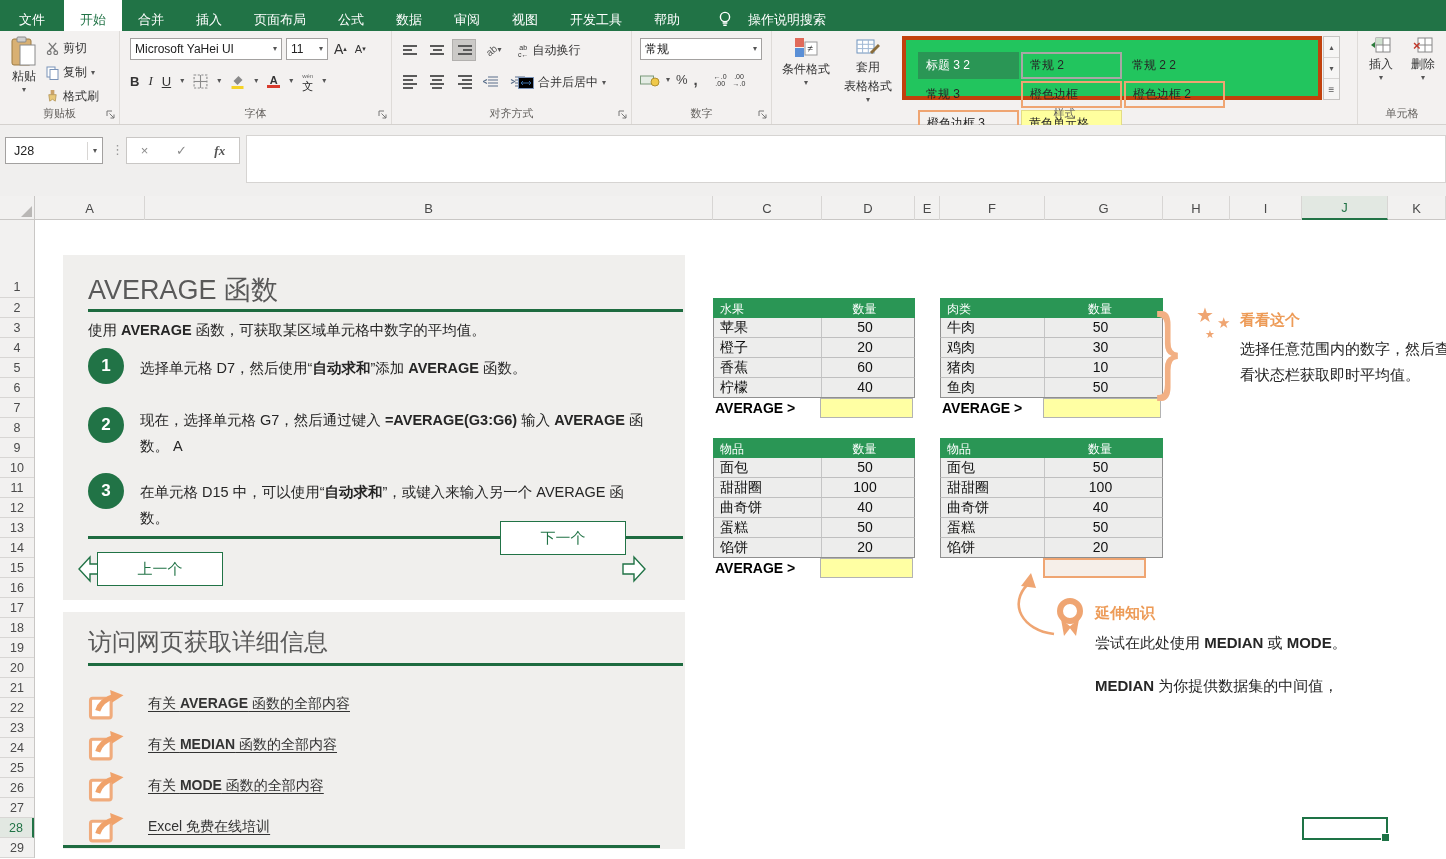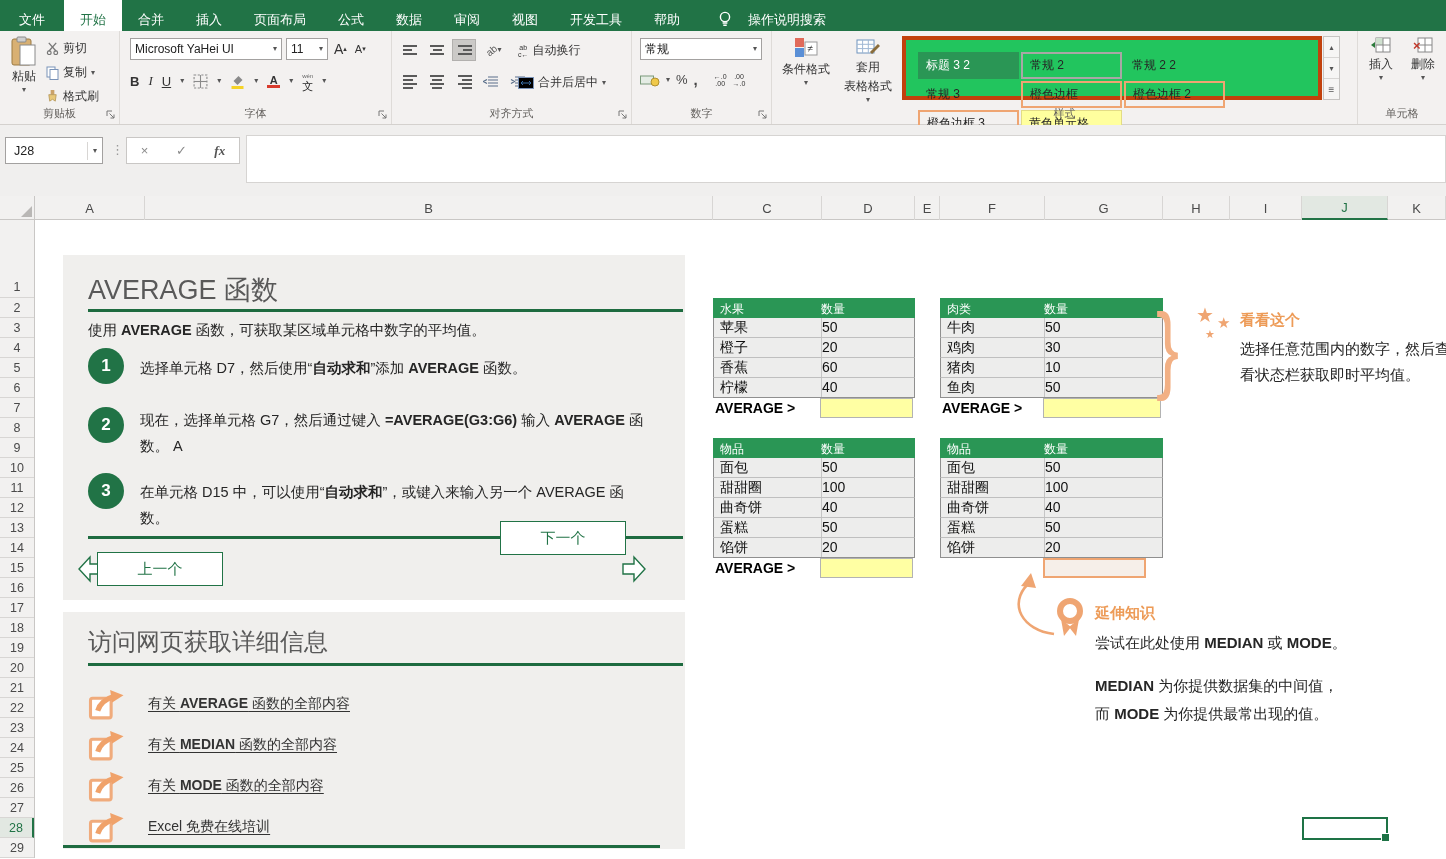--- a/index.html
+++ b/index.html
@@ -92,21 +92,21 @@
 
 .xtable{position:absolute;font-size:14px}
 .trow{display:flex;height:20px}
 .thead{background:#2a9655;color:#fff;font-size:12px}
 .thead span{display:block;line-height:20px}
 .tdata .trow{background:#ededec;border-left:1px solid #8f8f8f;border-right:1px solid #8f8f8f;border-bottom:1px solid #bfbfbf}
 .tdata .trow:last-of-type{border-bottom:1px solid #8f8f8f}
 .tdata span{display:block;line-height:18px;color:#111}
 .thead{border:1px solid #2a9655}
 .c1{padding-left:6px}
-.c2{text-align:left;padding-right:6px}
+.c2{text-align:center;padding-right:6px}
 .tdata .c2{border-left:1px solid #c5c5c5}
 .cols-a .c1{width:107px}.cols-a .c2{width:93px}
 .cols-b .c1{width:103px}.cols-b .c2{width:118px}
 .tfoot{height:20px;display:flex}
 .flabel{font-weight:bold;color:#000;line-height:20px;padding-left:2px}
 .cols-a .flabel{width:107px}.cols-b .flabel{width:103px}
 .fcell{display:block;height:20px}
 .fcell.yellow{background:#ffffa3;border:1px solid #b3b3b3}
 .cols-a .fcell.yellow{width:93px}
 .fcell.orange{width:103px;background:#f6efe9;border:2px solid #efa572}
@@ -680,17 +680,16 @@
     <polygon points="19,16 29,3 34,18" fill="#efa572"></polygon>
   </svg>
   <svg class="abs" style="left:1050px;top:596px" width="40" height="44" viewBox="0 0 40 44">
     <circle cx="20" cy="15" r="10" fill="#fff" stroke="#efa572" stroke-width="6"></circle>
     <polygon points="11,23 14,40 21,31" fill="#efa572"></polygon>
     <polygon points="29,23 26,40 19,31" fill="#efa572"></polygon>
   </svg>
   <div class="cotitle" style="left:1095px;top:604px">延伸知识</div>
   <div class="cotext rich" style="left:1095px;top:630px;width:330px"><span>尝试在此处使用 </span><b>MEDIAN</b><span> 或 </span><b>MODE</b><span>。</span></div>
   <div class="cotext rich" style="left:1095px;top:672px;width:340px;line-height:28px"><b>MEDIAN</b><span> 为你提供数据集的中间值，</span></div>
-  <div class="cotext rich" style="left:1095px;top:700px;width:340px;line-height:28px"><span>而 </span><b>MODE</b><span> 为你提供最常出现的值。</span></div>
 
   <div class="activecell"></div>
 
 </div>
 
 </body></html>

